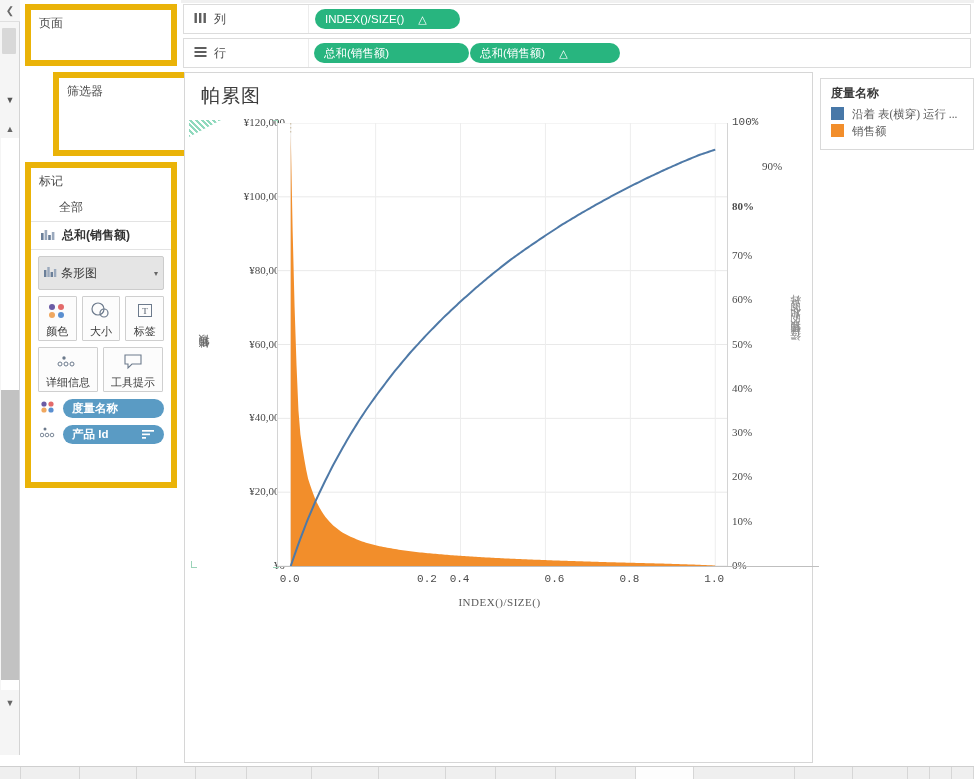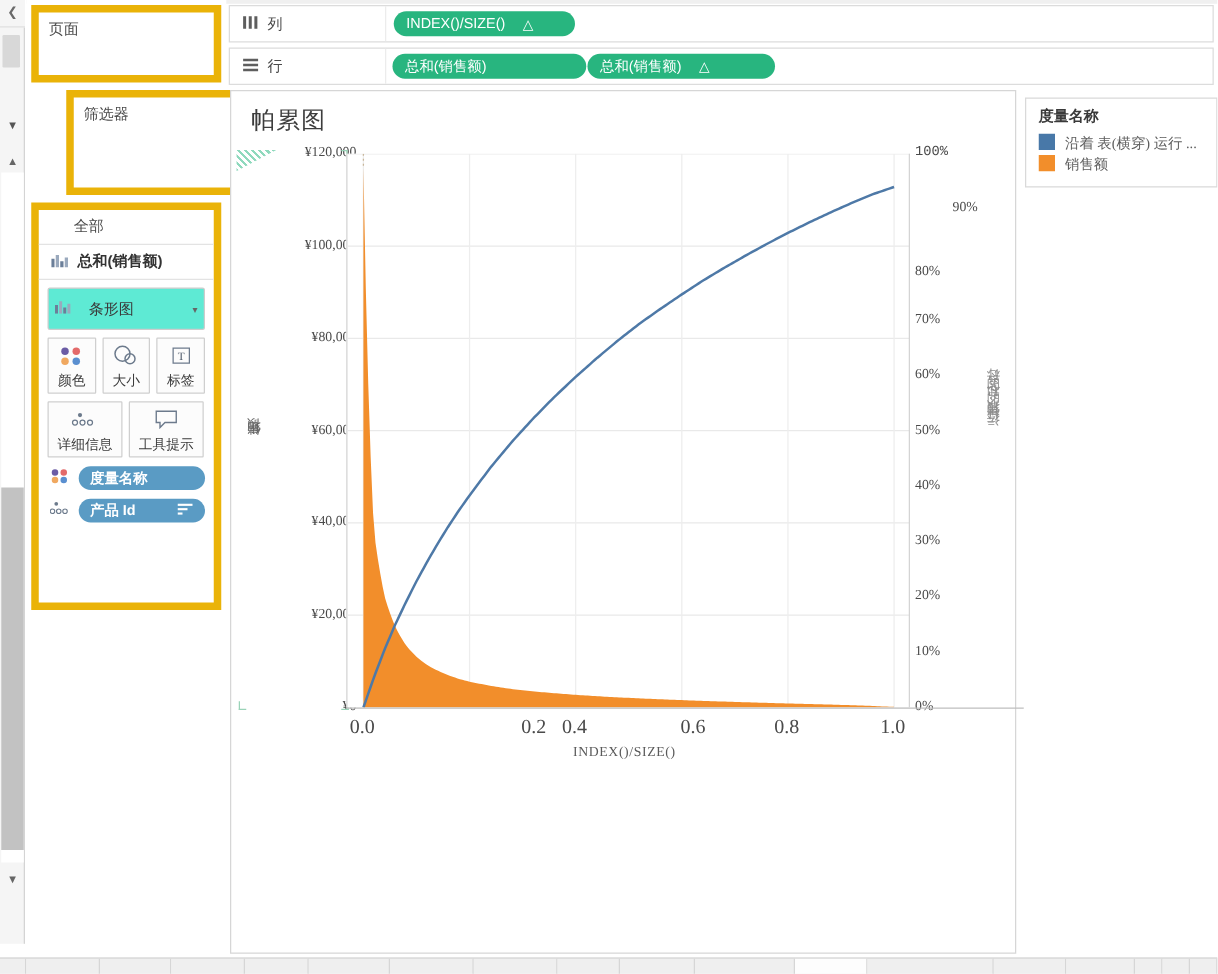--- a/index.html
+++ b/index.html
@@ -66,23 +66,23 @@
     padding: 5px 8px 5px 28px; font-size: 12px; color: #4a4a4a;
   }
   #marks-measure {
     display: flex; align-items: center; gap: 7px;
     border-bottom: 1px solid #e3e3e3;
     padding: 5px 8px 5px 10px; font-size: 12px; color: #333; font-weight: bold;
   }
   #marks-body { padding: 6px 7px 0 7px; }
 
   .mark-type-select {
-    display: flex; align-items: center; gap: 14px;
+    display: flex; align-items: center; gap: 4px;
     height: 22px; padding: 16px 5px;
-    border: 1px solid #cccccc; background: #5eead4; border-radius: 2px;
+    border: 1px solid #cccccc; background: #e5e5e5; border-radius: 2px;
     font-size: 12px; color: #3a3a3a;
   }
   .mark-type-select .caret { margin-left: auto; color: #666; font-size: 8px; }
 
   .prop-row { display: flex; gap: 5px; margin-top: 6px; }
   .prop-btn {
     width: 43px; height: 45px; border: 1px solid #cfcfcf; background: #fcfcfc;
     display: flex; flex-direction: column; align-items: center; justify-content: flex-end;
     padding-bottom: 3px; gap: 2px; border-radius: 1px;
   }
@@ -155,22 +155,22 @@
   .tick {
     position: absolute; font-size: 11px; color: #4a4a4a;
     font-family: "Liberation Serif", "DejaVu Serif", serif;
   }
   .tick-left { right: 0; text-align: right; }
   .tick-right { left: 0; }
   #y-left-ticks { position: absolute; left: 25px; top: 0; width: 75px; height: 450px; }
   #y-right-ticks { position: absolute; left: 547px; top: 0; width: 45px; height: 450px; }
   #x-ticks { position: absolute; left: 90px; top: 455px; width: 455px; height: 18px; }
   .xtick {
-    position: absolute; font-size: 16px; color: #4a4a4a; transform: translateX(-50%);
-    font-family: Liberation Serif, serif;
+    position: absolute; font-size: 11px; color: #4a4a4a; transform: translateX(-50%);
+    font-family: Liberation Mono, monospace;
   }
   #x-axis-title {
     position: absolute; left: 0; top: 478px; width: 629px; text-align: center;
     font-size: 11px; color: #5a5a5a; letter-spacing: 0.5px;
     font-family: "Liberation Serif", "DejaVu Serif", serif;
   }
   #plot-area {
     position: absolute; left: 92px; top: 5px; width: 450px; height: 443px;
     border-left: 1px solid #d4d4d4; background: #ffffff;
   }
@@ -241,20 +241,21 @@
 
     <div class="card" id="card-pages">
       <div class="card-title">页面</div>
     </div>
 
     <div class="card" id="card-filters">
       <div class="card-title">筛选器</div>
     </div>
 
     <div class="card" id="card-marks">
+      <div class="card-title">标记</div>
 
       <div id="marks-all">
         <span>全部</span>
       </div>
 
       <div id="marks-measure">
         <span>
           <svg width="14" height="12" viewBox="0 0 14 12">
             <rect x="0" y="5" width="2.6" height="7" fill="#6b7f99"></rect>
             <rect x="3.6" y="2" width="2.6" height="10" fill="#9aa9bd"></rect>
@@ -429,21 +430,21 @@
         </div>
       <div id="y-right-ticks">
           <div class="tick tick-right" style="top: 441px;">0%</div>
           <div class="tick tick-right" style="top: 396.7px;">10%</div>
           <div class="tick tick-right" style="top: 352.4px;">20%</div>
           <div class="tick tick-right" style="top: 308.1px;">30%</div>
           <div class="tick tick-right" style="top: 263.8px;">40%</div>
           <div class="tick tick-right" style="top: 219.5px;">50%</div>
           <div class="tick tick-right" style="top: 175.2px;">60%</div>
           <div class="tick tick-right" style="top: 130.9px;">70%</div>
-          <div class="tick tick-right" style="top: 93px;">80%</div>
+          <div class="tick tick-right" style="top: 82px; font-weight: bold;">80%</div>
           <div class="tick tick-right" style="top: 42.3px; margin-left: 30px;">90%</div>
           <div class="tick tick-right" style="top: -2px; font-family: Liberation Mono, monospace;">100%</div>
         </div>
       <div id="x-ticks">
           <div class="xtick" style="left: 14.7358px;">0.0</div>
           <div class="xtick" style="left: 106px; margin-left: 46px;">0.2</div>
           <div class="xtick" style="left: 184.547px;">0.4</div>
           <div class="xtick" style="left: 269.453px; padding-left: 20px;">0.6</div>
           <div class="xtick" style="left: 354.358px;">0.8</div>
           <div class="xtick" style="left: 439.264px;">1.0</div>

